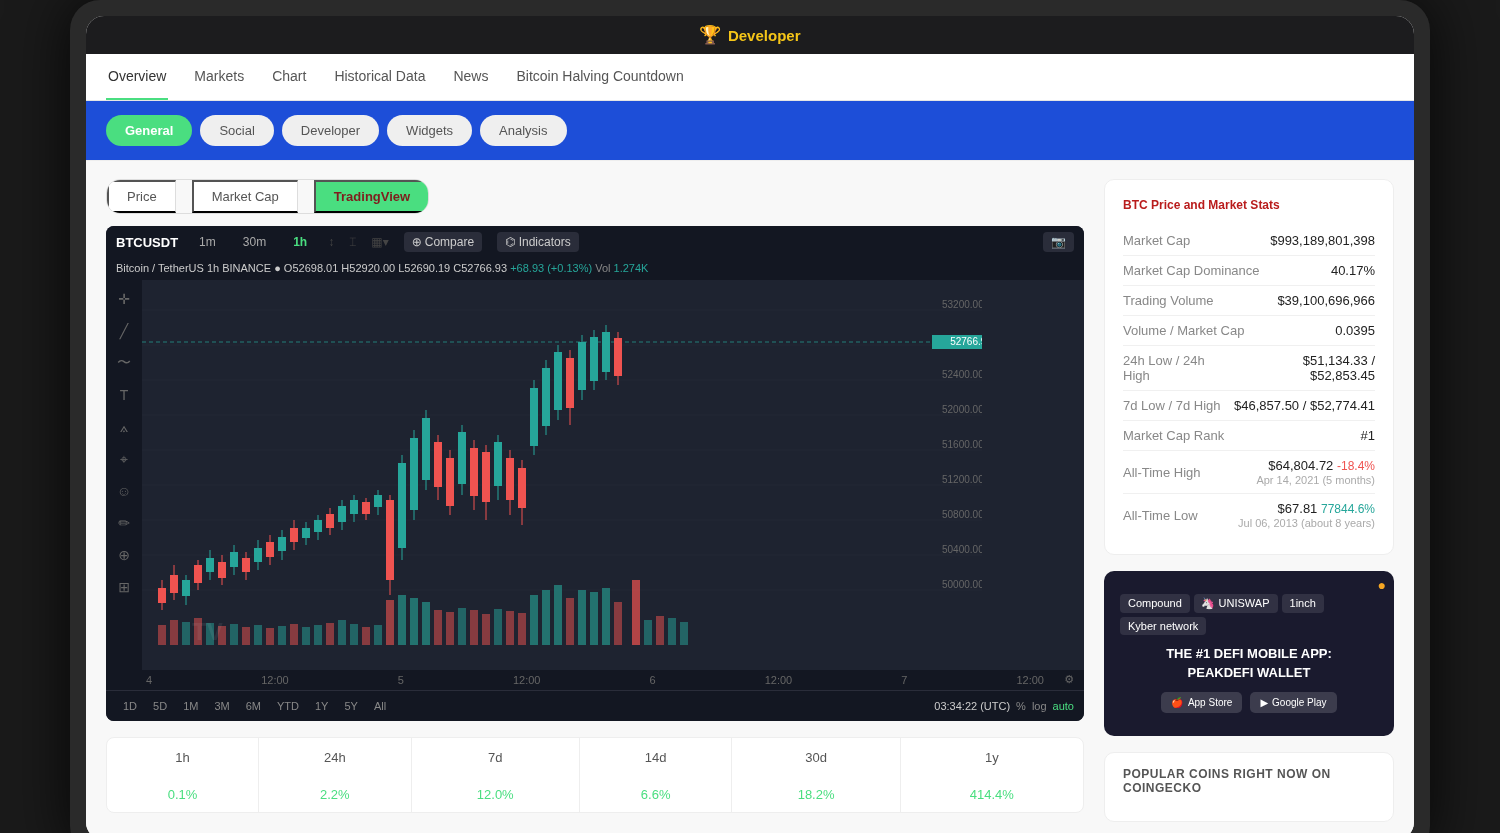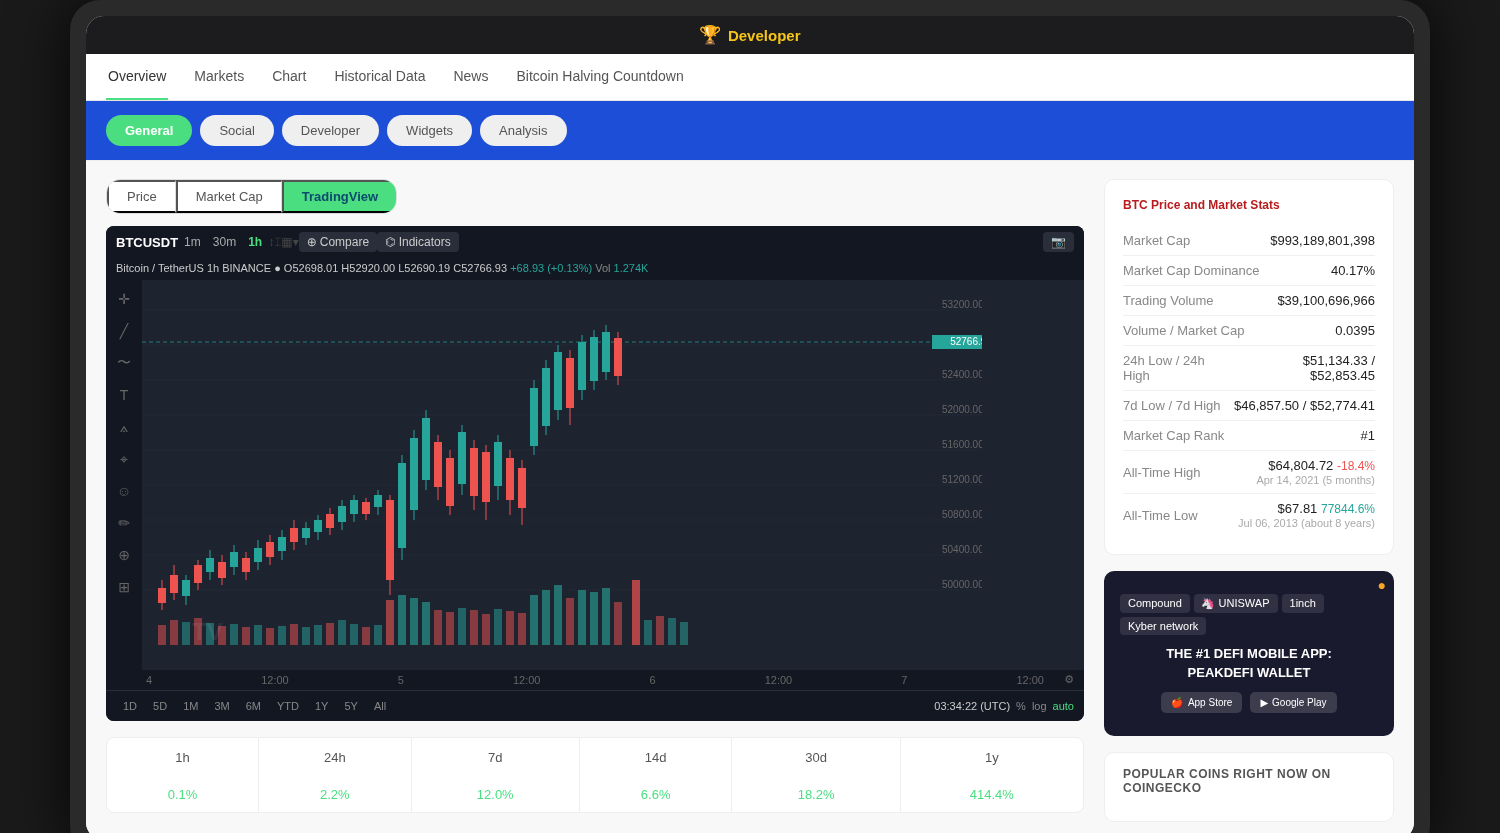--- a/index.html
+++ b/index.html
@@ -96,54 +96,54 @@
     }
     .chart-title {
       font-size: 18px;
       font-weight: 700;
       color: #222;
       margin-bottom: 14px;
     }
     
     .chart-type-tabs {
       display: flex;
-      gap: 0;
+      gap: 16px;
       margin-bottom: 12px;
       border: 1px solid #ddd;
       border-radius: 14px;
       overflow: hidden;
       width: fit-content;
     }
     .chart-type-tab {
       padding: 7px 18px;
       font-size: 13px;
       cursor: pointer;
       background: #fff;
       color: #555;
       border-right: 1px solid #ddd;
     }
     .chart-type-tab:last-child { border-right: none; }
     .chart-type-tab.active {
       background: #4ade80;
-      color: #0c4a6e;
+      color: #7f1d1d;
       font-weight: 600;
     }
     
     .chart-container {
       background: #1e2330;
       border-radius: 8px;
       overflow: hidden;
       position: relative;
     }
     .chart-toolbar {
       background: #131722;
       padding: 6px 10px;
       display: flex;
       align-items: center;
-      gap: 0;
+      gap: 15px;
       font-size: 12px;
       color: #aaa;
     }
     .chart-toolbar .symbol { color: #fff; font-weight: 600; font-size: 13px; }
     .chart-toolbar .time-btn {
       padding: 2px 6px;
       background: transparent;
       color: #aaa;
       border: none;
       cursor: pointer;

